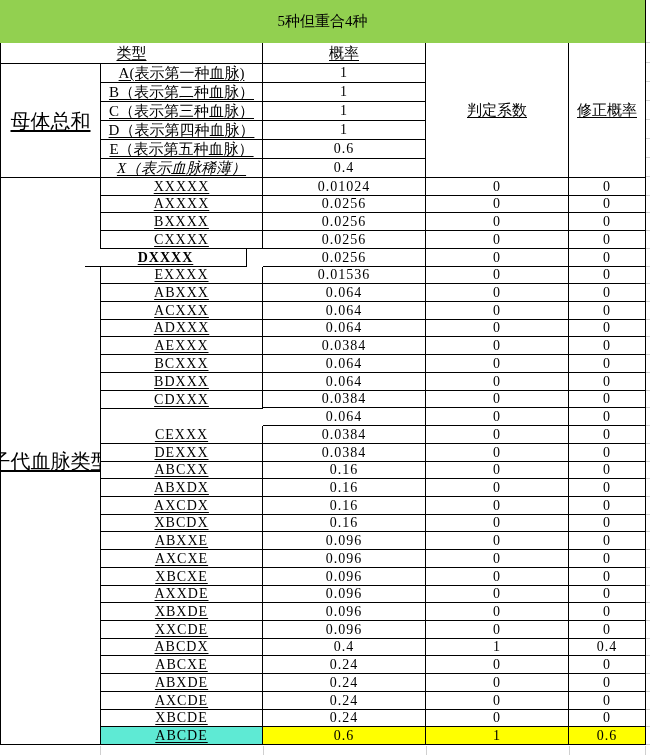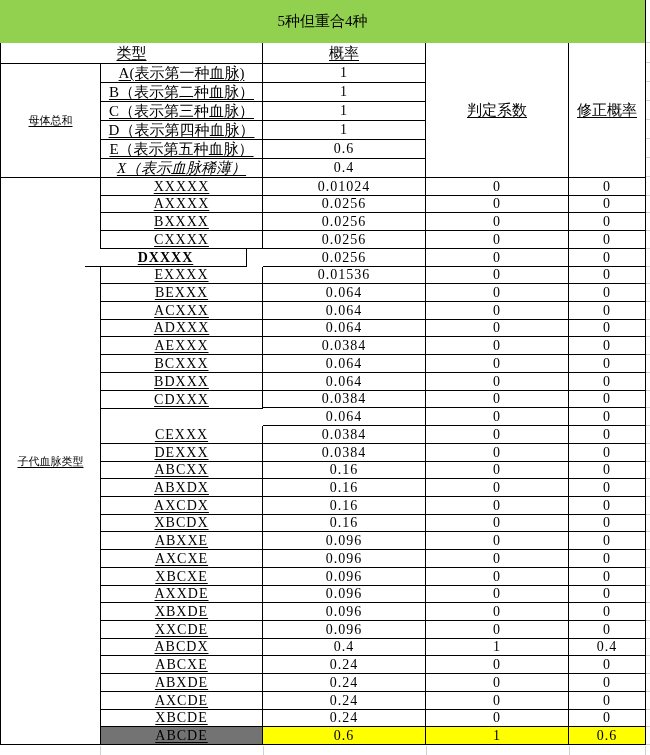--- a/index.html
+++ b/index.html
@@ -10,21 +10,21 @@
   .cell{
     position:absolute;box-sizing:border-box;
     display:flex;align-items:center;justify-content:center;
     border-right:1px solid #000;border-bottom:1px solid #000;
     background:#fff;font-size:15px;white-space:nowrap;overflow:hidden;
     line-height:1;
   }
   .bl{border-left:1px solid #000;}
   .u{text-decoration:underline;text-underline-offset:2px;}
   .mono{letter-spacing:1px;font-size:14px;}
-  .grp{font-size:11px;}
+  .grp{font-size:20px;}
   .hl{background:#FFFF00;}
   .title{
     position:absolute;box-sizing:border-box;left:0;top:0;width:646px;height:44px;
     display:flex;align-items:center;justify-content:center;
     border-bottom:1px solid #000;border-right:1px solid #000;
     background:#92D050;font-size:15px;
   }
   .gridline-h{position:absolute;left:646px;width:4px;height:1px;background:#d0d0d0;}
   .gridline-v{position:absolute;top:746px;height:9px;width:1px;background:#d0d0d0;}
 </style>
@@ -71,21 +71,21 @@
     <div class="cell mono" style="left: 426px; top: 231px; width: 143px; height: 18px;">0</div>
     <div class="cell mono" style="left: 569px; top: 231px; width: 77px; height: 18px;">0</div>
     <div class="cell u mono" style="left: 85px; top: 249px; width: 162px; height: 18px; font-weight: bold;">DXXXX</div>
     <div class="cell mono" style="left: 263px; top: 249px; width: 163px; height: 18px;">0.0256</div>
     <div class="cell mono" style="left: 426px; top: 249px; width: 143px; height: 18px;">0</div>
     <div class="cell mono" style="left: 569px; top: 249px; width: 77px; height: 18px;">0</div>
     <div class="cell u mono" style="left: 101px; top: 267px; width: 162px; height: 17px;">EXXXX</div>
     <div class="cell mono" style="left: 263px; top: 267px; width: 163px; height: 17px;">0.01536</div>
     <div class="cell mono" style="left: 426px; top: 267px; width: 143px; height: 17px;">0</div>
     <div class="cell mono" style="left: 569px; top: 267px; width: 77px; height: 17px;">0</div>
-    <div class="cell u mono" style="left: 101px; top: 284px; width: 162px; height: 18px;">BEXXX</div>
+    <div class="cell u mono" style="left: 101px; top: 284px; width: 162px; height: 18px;">ABXXX</div>
     <div class="cell mono" style="left: 263px; top: 284px; width: 163px; height: 18px;">0.064</div>
     <div class="cell mono" style="left: 426px; top: 284px; width: 143px; height: 18px;">0</div>
     <div class="cell mono" style="left: 569px; top: 284px; width: 77px; height: 18px;">0</div>
     <div class="cell u mono" style="left: 101px; top: 302px; width: 162px; height: 18px;">ACXXX</div>
     <div class="cell mono" style="left: 263px; top: 302px; width: 163px; height: 18px;">0.064</div>
     <div class="cell mono" style="left: 426px; top: 302px; width: 143px; height: 18px;">0</div>
     <div class="cell mono" style="left: 569px; top: 302px; width: 77px; height: 18px;">0</div>
     <div class="cell u mono" style="left: 101px; top: 320px; width: 162px; height: 17px;">ADXXX</div>
     <div class="cell mono" style="left: 263px; top: 320px; width: 163px; height: 17px;">0.064</div>
     <div class="cell mono" style="left: 426px; top: 320px; width: 143px; height: 17px;">0</div>
@@ -171,21 +171,21 @@
     <div class="cell mono" style="left: 426px; top: 674px; width: 143px; height: 18px;">0</div>
     <div class="cell mono" style="left: 569px; top: 674px; width: 77px; height: 18px;">0</div>
     <div class="cell u mono" style="left: 101px; top: 692px; width: 162px; height: 18px;">AXCDE</div>
     <div class="cell mono" style="left: 263px; top: 692px; width: 163px; height: 18px;">0.24</div>
     <div class="cell mono" style="left: 426px; top: 692px; width: 143px; height: 18px;">0</div>
     <div class="cell mono" style="left: 569px; top: 692px; width: 77px; height: 18px;">0</div>
     <div class="cell u mono" style="left: 101px; top: 710px; width: 162px; height: 17px;">XBCDE</div>
     <div class="cell mono" style="left: 263px; top: 710px; width: 163px; height: 17px;">0.24</div>
     <div class="cell mono" style="left: 426px; top: 710px; width: 143px; height: 17px;">0</div>
     <div class="cell mono" style="left: 569px; top: 710px; width: 77px; height: 17px;">0</div>
-    <div class="cell u mono hl" style="left: 101px; top: 727px; width: 162px; height: 18px; background: #737373;">ABCDE</div>
+    <div class="cell u mono hl" style="left: 101px; top: 727px; width: 162px; height: 18px; background: #5eead4;">ABCDE</div>
     <div class="cell mono hl" style="left: 263px; top: 727px; width: 163px; height: 18px; background: rgb(255, 255, 0);">0.6</div>
     <div class="cell mono hl" style="left: 426px; top: 727px; width: 143px; height: 18px; background: rgb(255, 255, 0);">1</div>
     <div class="cell mono hl" style="left: 569px; top: 727px; width: 77px; height: 18px; background: rgb(255, 255, 0);">0.6</div>
   </div>
 <div id="gridlines">
     <div class="gridline-h" style="top: 42px; background: rgb(208, 208, 208);"></div>
     <div class="gridline-h" style="top: 62px; background: rgb(208, 208, 208);"></div>
     <div class="gridline-h" style="top: 81px; background: rgb(208, 208, 208);"></div>
     <div class="gridline-h" style="top: 100px; background: rgb(208, 208, 208);"></div>
     <div class="gridline-h" style="top: 119px; background: rgb(208, 208, 208);"></div>

